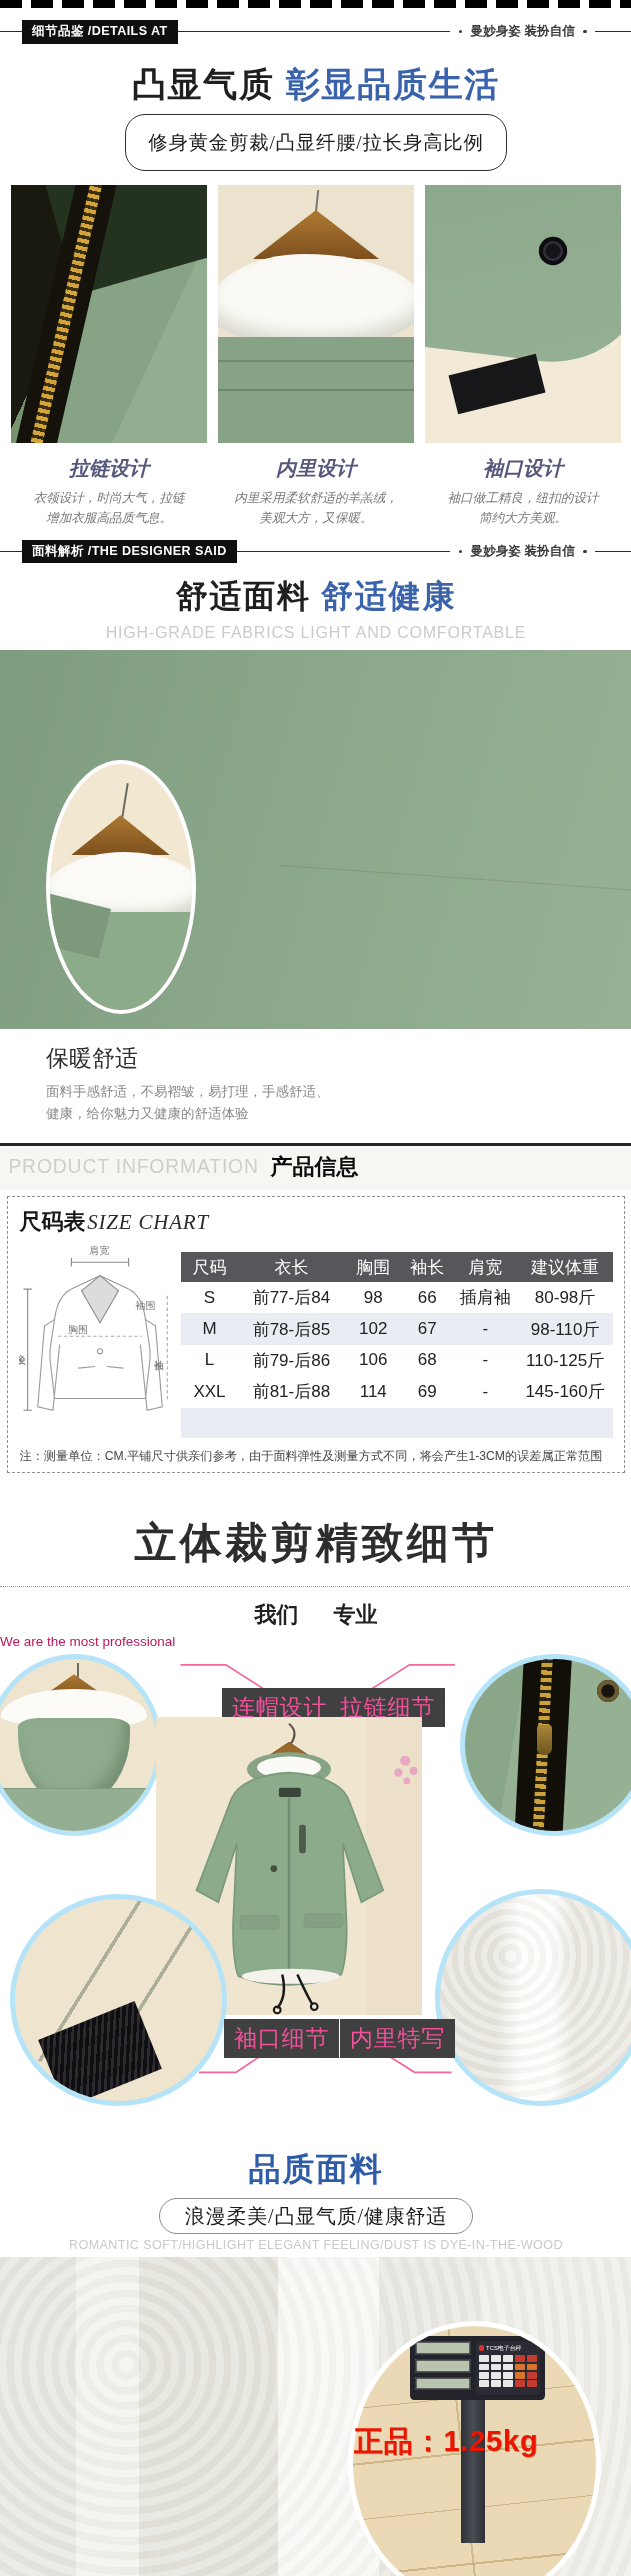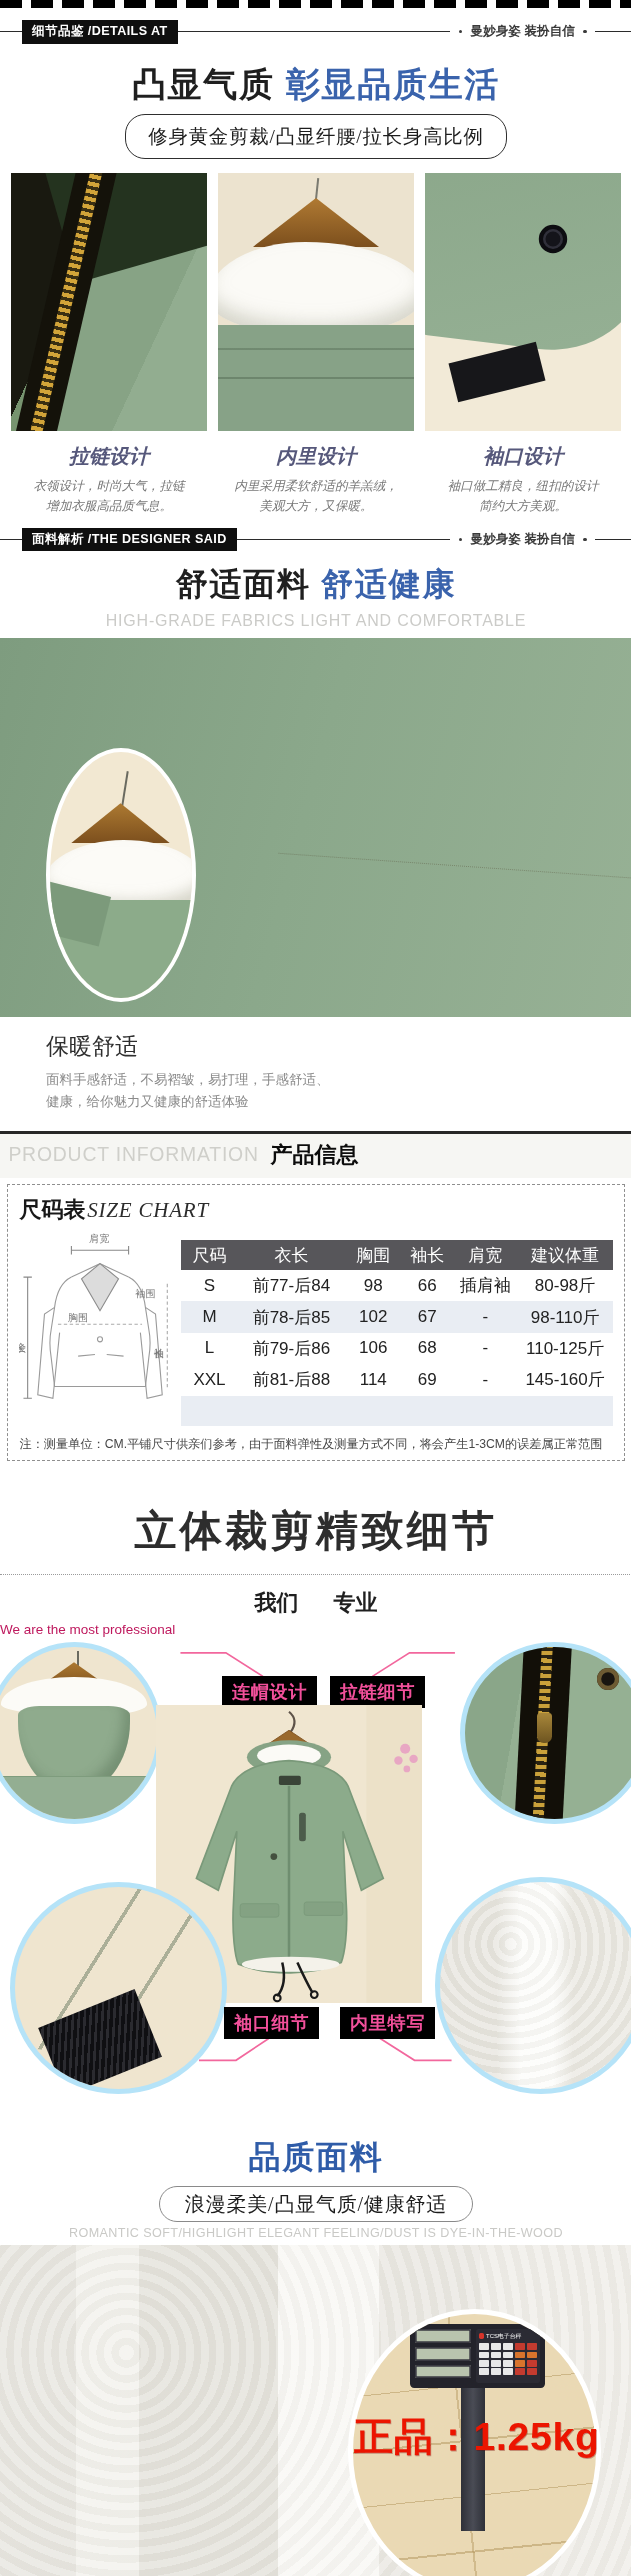--- a/index.html
+++ b/index.html
@@ -16,21 +16,21 @@
   .hl-mid{flex:1;}
   .hl-end{width:37px;}
   .hdr-box{background:#0f0f0f;color:#fff;font-size:12.6px;font-weight:bold;padding:3.4px 10px;white-space:nowrap;letter-spacing:0.4px;}
   .hdr-side{display:flex;align-items:center;gap:8.4px;margin:0 8.4px;color:#3a3a3a;font-size:12.6px;font-weight:bold;white-space:nowrap;}
   .dot{width:3.4px;height:3.4px;border-radius:50%;background:#3a3a3a;}
 
   
   .big-title{margin-top:18.5px;text-align:center;font-size:34px;font-weight:bold;letter-spacing:1.7px;color:#1f1f1f;}
   .t-blue{color:#3a63ac;}
   .pill-wrap{text-align:center;margin-top:6.7px;}
-  .pill{display:inline-block;border:1.7px solid #2e2e2e;border-radius:20px;padding:8px 22px;font-family:"Liberation Serif","DejaVu Serif",serif;font-size:19.4px;color:#1d1d1d;letter-spacing:0.8px;}
+  .pill{display:inline-block;border:1.7px solid #2e2e2e;border-radius:20px;padding:14px 22px;font-family:"Liberation Serif","DejaVu Serif",serif;font-size:19.4px;color:#1d1d1d;letter-spacing:0.8px;}
 
   
   .photos{display:flex;gap:11px;padding:0 11px;margin-top:13.5px;}
   .photo{flex:1;height:258px;position:relative;overflow:hidden;background:#ece3cf;}
   
   .p-zip{background:linear-gradient(115deg,#191910 0 36%,#77946f 36% 40%,#87a385 40% 70%,#92ad90 70% 100%);}
   .p-zip .collar{position:absolute;right:-34px;top:-39px;width:185px;height:126px;background:#24331f;transform:rotate(-16deg);}
   .zip-band{position:absolute;left:30px;top:-25px;width:40px;height:354px;background:#14120a;transform:rotate(13deg);}
   .zip-teeth{position:absolute;left:14.3px;top:0;width:11.8px;height:100%;background:repeating-linear-gradient(0deg,#d2a439 0 4.2px,#3a2f12 4.2px 7.6px);}
   
@@ -105,21 +105,21 @@
   .c-tr{left:460px;top:1.7px;width:179px;height:172px;background:linear-gradient(100deg,#8aa689 0 30%,#95b093 30% 100%);}
   .tr-band{position:absolute;left:30%;top:-10%;width:27%;height:125%;background:#120f08;transform:rotate(3deg);}
   .tr-teeth{position:absolute;left:50%;top:0;width:11px;height:100%;margin-left:-5.9px;background:repeating-linear-gradient(0deg,#caa13a 0 4.2px,#2a2312 4.2px 7.6px);}
   .tr-slider{position:absolute;left:40%;top:38%;width:15px;height:30px;background:linear-gradient(180deg,#a8873a,#6d5420);border-radius:3.4px 3.4px 6.7px 6.7px;}
   .tr-grommet{position:absolute;right:14%;top:12%;width:22px;height:22px;border-radius:50%;background:#181510;box-shadow:inset 0 0 0 4.2px #6d5b33;}
   .c-bl{left:10px;top:241px;width:207px;height:202px;}
   .bl-sleeve{position:absolute;left:-22%;top:-28%;width:155%;height:98%;background:linear-gradient(140deg,#8fab8d,#99b397);transform:rotate(-18deg);border-radius:0 0 48% 30%;background-image:linear-gradient(140deg,transparent 0 46%,rgba(70,95,70,.4) 46% 47%,transparent 47% 62%,rgba(70,95,70,.4) 62% 63%,transparent 63%);}
   .bl-cuff{position:absolute;left:16%;bottom:5%;width:50%;height:36%;transform:rotate(-22deg);background:repeating-linear-gradient(115deg,#0f0f12 0 3.4px,#2b2b30 3.4px 5.9px);}
   .c-br{left:435px;top:236px;width:202px;height:207px;background:linear-gradient(90deg,#e6e4dd 0 28%,#fcfcfa 40% 56%,#e9e7e0 66% 100%);}
   .br-tex{position:absolute;inset:0;background:repeating-radial-gradient(circle at 35% 30%,rgba(255,255,255,.55) 0 5.9px,rgba(198,196,186,.28) 5.9px 11.8px);opacity:.5;}
-  .callout{position:absolute;background:#000000;color:#f2509b;font-weight:bold;font-size:18px;padding:4.2px 10px;letter-spacing:0.8px;}
+  .callout{position:absolute;background:#404040;color:#f2509b;font-weight:normal;font-size:23px;padding:4.2px 10px;letter-spacing:0.8px;}
   .co-hood{left:222px;top:35px;}
   .co-zip{left:330px;top:35px;}
   .co-cuff{left:224px;top:366px;}
   .co-lin{left:340px;top:366px;}
   .lines-svg{position:absolute;inset:0;width:100%;height:100%;pointer-events:none;}
   .center-photo{position:absolute;left:156px;top:64px;width:266px;height:298px;}
 
   
   .quality-title{margin-top:42px;text-align:center;font-size:32px;font-weight:bold;letter-spacing:1.7px;color:#2f5ca8;}
   .pill2{display:inline-block;border:1.7px solid #8a8a8a;border-radius:23.6px;padding:3.4px 25px;font-family:"Liberation Serif","DejaVu Serif",serif;font-size:20px;color:#1d1d1d;letter-spacing:0.8px;}
@@ -132,21 +132,21 @@
   .lcds{width:56px;display:flex;flex-direction:column;gap:4.2px;}
   .lcd{height:13.5px;background:#b9c4ae;border-radius:1.7px;box-shadow:inset 0 0 0 1.7px #3a3a42;}
   .keypanel{flex:1;background:#2b2b34;border-radius:2.5px;padding:2.5px;box-sizing:border-box;}
   .brand{color:#fff;font-size:5.9px;white-space:nowrap;display:flex;align-items:center;gap:1.7px;}
   .brand-logo{width:5.9px;height:5.9px;background:#d6342a;border-radius:1.7px;flex:none;}
   .keys{margin-top:2.5px;display:grid;grid-template-columns:repeat(5,1fr);gap:1.7px;}
   .key{height:6.7px;background:#e8e8e8;border-radius:0.8px;}
   .key.red{background:#c43b2f;}
   .key.org{background:#d8742c;}
   .scale-pole{position:absolute;left:108px;top:74px;width:23.6px;height:143px;background:linear-gradient(90deg,#2e3038,#4a4c55,#2e3038);}
-  .weight{position:absolute;left:354px;top:165px;font-size:39px;font-weight:bold;color:#ec1500;letter-spacing:0.8px;text-shadow:0.8px 0.8px 0 rgba(120,0,0,.35);}
+  .weight{position:absolute;left:354px;top:165px;font-size:29px;font-weight:bold;color:#ec1500;letter-spacing:0.8px;text-shadow:0.8px 0.8px 0 rgba(120,0,0,.35);}
 </style>
 </head>
 <body>
 
 <div class="page">
 
   <div class="top-strip"></div>
 
   <div class="sec-header">
     <div class="hline hl-start"></div>

